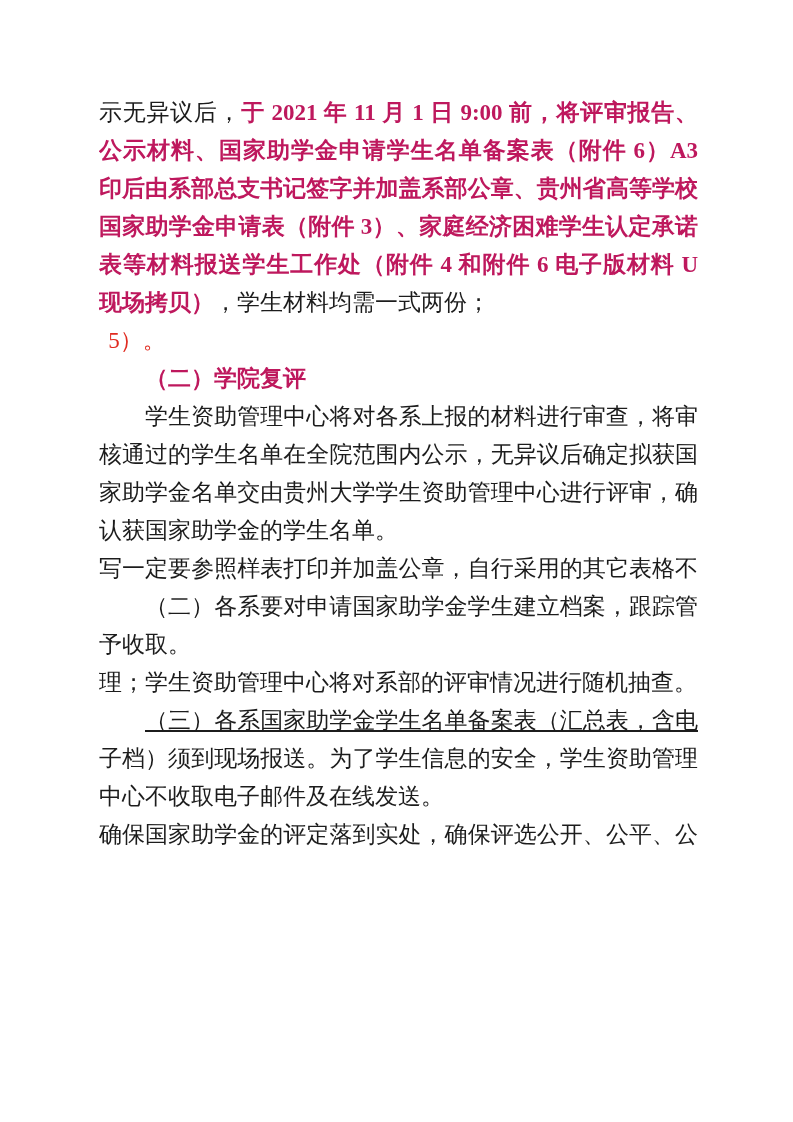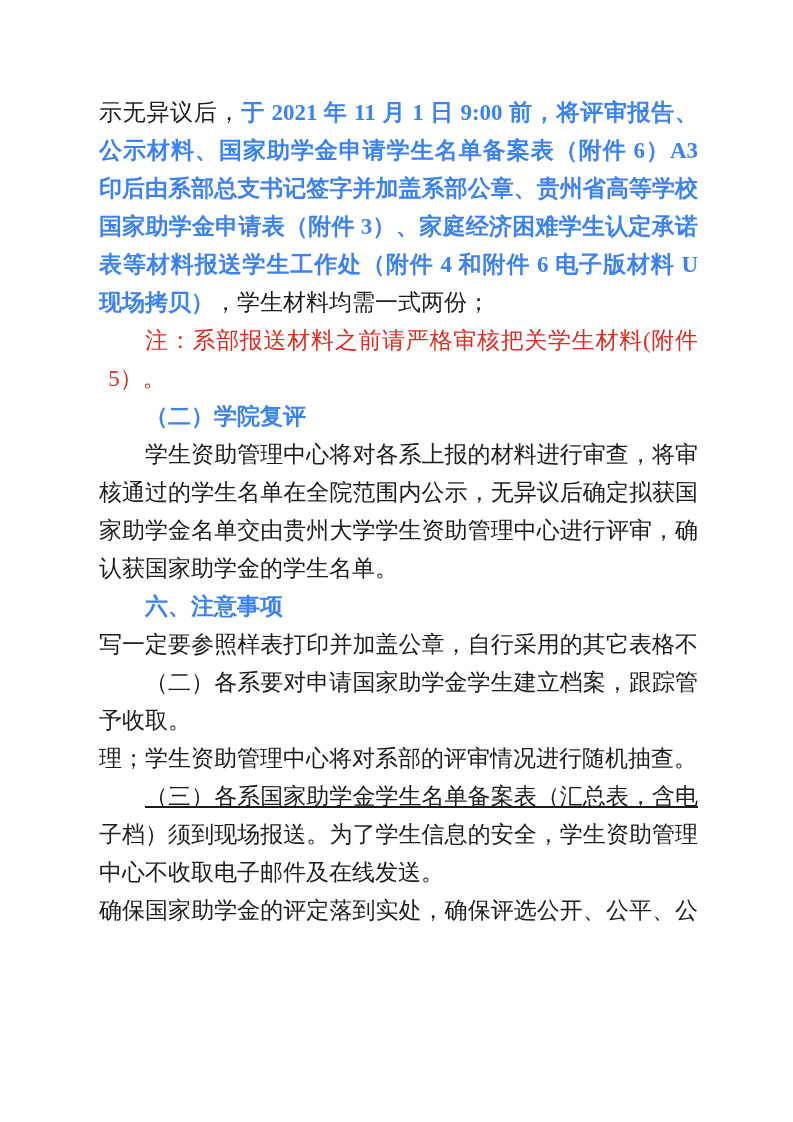--- a/index.html
+++ b/index.html
@@ -30,45 +30,43 @@
     text-align-last: left;
     white-space: normal;
     overflow: hidden;
     height: 38px;
   }
   .line.j {
     text-align-last: justify;
   }
   .b {
     font-weight: bold;
-    color: #3b82f6;
+    color: #be185d;
   }
   .r {
     color: var(--red, #e02b20);
   }
 </style>
 </head>
 <body>
 
 <div class="page" style="background: rgb(255, 255, 255); color: rgb(28, 28, 28);">
   <div class="textblock">
       <div class="line j"><span class="">示无异议后，</span><span class="b">于 2021 年 11 月 1 日 9:00 前，将评审报告、</span></div>
       <div class="line j"><span class="b">公示材料、国家助学金申请学生名单备案表（附件 6）A3 打</span></div>
       <div class="line j"><span class="b">印后由系部总支书记签字并加盖系部公章、贵州省高等学校</span></div>
       <div class="line j"><span class="b">国家助学金申请表（附件 3）、家庭经济困难学生认定承诺</span></div>
       <div class="line j"><span class="b">表等材料报送学生工作处（附件 4 和附件 6 电子版材料 U 盘</span></div>
       <div class="line"><span class="b">现场拷贝）</span><span class="">，学生材料均需一式两份；</span></div>
-      <div class="line j" style="text-indent: 2em;"><span class=" r">注：系部报送材料之前请严格审核把关学生材料(附件</span></div>
       <div class="line" style="text-indent: 0.4em;"><span class=" r">5）。</span></div>
       <div class="line" style="text-indent: 2em;"><span class="b">（二）学院复评</span></div>
       <div class="line j" style="text-indent: 2em;"><span class="">学生资助管理中心将对各系上报的材料进行审查，将审</span></div>
       <div class="line j"><span class="">核通过的学生名单在全院范围内公示，无异议后确定拟获国</span></div>
       <div class="line j"><span class="">家助学金名单交由贵州大学学生资助管理中心进行评审，确</span></div>
       <div class="line"><span class="">认获国家助学金的学生名单。</span></div>
-      <div class="line" style="text-indent: 2em;"><span class="b">六、注意事项</span></div>
       <div class="line j"><span class="">写一定要参照样表打印并加盖公章，自行采用的其它表格不</span></div>
       <div class="line j" style="text-indent: 2em;"><span class="">（二）各系要对申请国家助学金学生建立档案，跟踪管</span></div>
       <div class="line"><span class="">予收取。</span></div>
       <div class="line"><span class="">理；学生资助管理中心将对系部的评审情况进行随机抽查。</span></div>
       <div class="line j" style="text-indent: 2em; text-decoration: underline;"><span class="">（三）各系国家助学金学生名单备案表（汇总表，含电</span></div>
       <div class="line j"><span class="">子档）须到现场报送。为了学生信息的安全，学生资助管理</span></div>
       <div class="line"><span class="">中心不收取电子邮件及在线发送。</span></div>
       <div class="line j"><span class="">确保国家助学金的评定落到实处，确保评选公开、公平、公</span></div>
     </div>
 </div>

